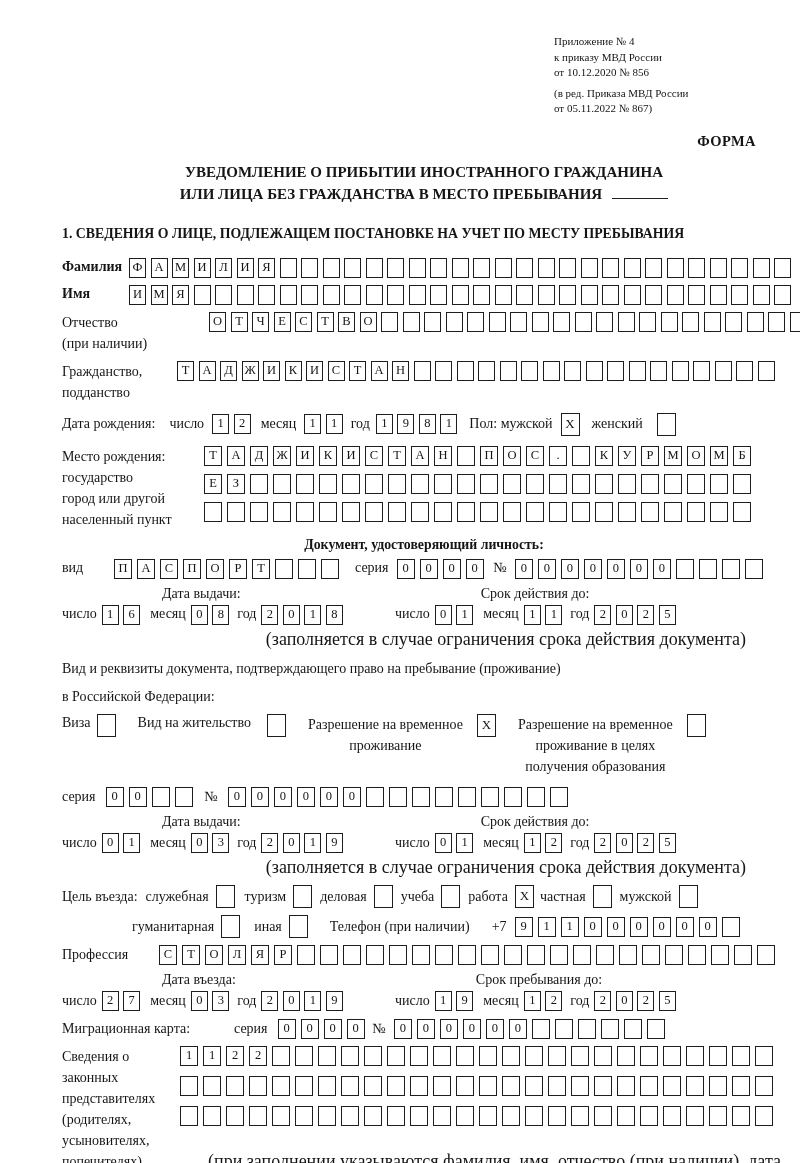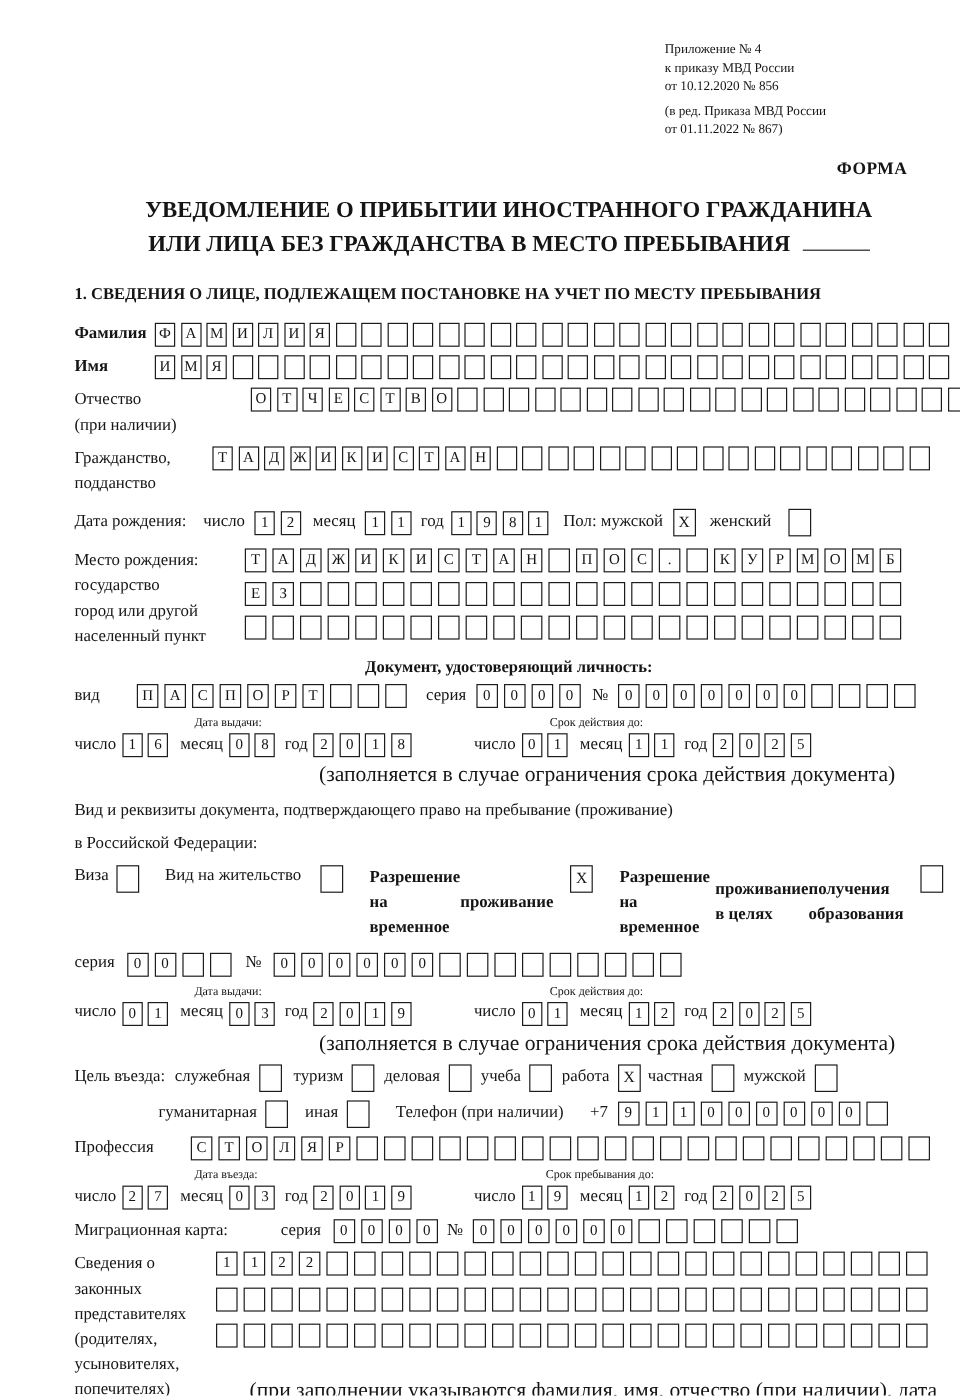--- a/index.html
+++ b/index.html
@@ -10,21 +10,21 @@
     color:#151515;
   }
   .page { padding:34px 14px 0 62px; }
 
   
   .hdr { margin-left:auto; width:232px; font-size:11px; line-height:1.42; }
   .hdr .sub { margin-top:5px; }
   .forma { text-align:right; font-weight:bold; font-size:14.5px; letter-spacing:.4px; margin:16px 30px 0 0; }
 
   
-  .title { text-align:center; font-weight:bold; font-size:19px; line-height:1.45; margin-top:12px; }
+  .title { text-align:center; font-weight:bold; font-size:15px; line-height:1.45; margin-top:12px; }
   .blankline { display:inline-block; width:56px; border-bottom:1.8px solid #222; height:14px; margin-left:10px; }
   .sheading { font-weight:bold; font-size:13.8px; margin:20px 0 16px 0; }
 
   
   .row { display:flex; align-items:flex-start; margin-bottom:7px; }
   .row.vc { align-items:center; }
   .lbl { font-size:14px; line-height:1.32; flex-shrink:0; }
   .lblcol div { font-size:14px; line-height:1.5; }
 
   .w67{width:67px;font-weight:bold;} .w147{width:147px;} .w115{width:115px;} .w142{width:142px;}
@@ -40,53 +40,53 @@
     border:1.6px solid #1d1d1d;
     font-size:12.5px; line-height:17px; text-align:center;
     background:#fff;
   }
   .cells.wide { gap:5px; }
   .cells.wide .cell { width:18px; }
   .cells.chk .cell { width:19px; height:23px; line-height:20px; font-size:13px; }
   .stack { display:flex; flex-direction:column; gap:8px; }
 
   
-  .dateheads { display:flex; font-size:10px; margin:4px 0 3px 0; }
+  .dateheads { display:flex; font-size:14px; margin:4px 0 3px 0; }
   .dh1 { margin-left:100px; }
   .dh2 { margin-left:240px; }
   .daterow { display:flex; align-items:center; margin-bottom:3px; }
   .dategroup { display:flex; align-items:center; }
   .dategroup .cells { margin-left:5px; }
   .mlBig { margin-left:52px; }
   .note { font-size:18px; line-height:1.3; margin-bottom:6px; }
   .note.right { text-align:right; padding-right:40px; }
 
   
-  .plabel { display:flex; flex-direction:row; align-items:center; font-size:14px; line-height:1.5;font-weight:bold; }
+  .plabel { display:flex; flex-direction:column; align-items:center; font-size:14px; line-height:1.5; }
   .permits { margin-top:4px; margin-bottom:10px; }
   .permits .cells { margin-top:0; }
 
   .intro { font-size:14px; line-height:1.75; margin-top:4px; }
 
   .purpose-item { display:flex; align-items:center; }
   .purpose-item .cells { margin-left:7px; }
 
   .repnote { margin-top:14px; margin-left:28px; }
 </style>
 </head>
 <body>
 
 <div class="page">
 
   <div class="hdr">
     <div>Приложение № 4</div>
     <div>к приказу МВД России</div>
     <div>от 10.12.2020 № 856</div>
     <div class="sub">(в ред. Приказа МВД России</div>
-    <div>от 01.11.2022 № 867)</div>
+    <div>от 05.11.2022 № 867)</div>
   </div>
 
   <div class="forma">ФОРМА</div>
 
   <div class="title">
     <div>УВЕДОМЛЕНИЕ О ПРИБЫТИИ ИНОСТРАННОГО ГРАЖДАНИНА</div>
     <div><span>ИЛИ ЛИЦА БЕЗ ГРАЖДАНСТВА В МЕСТО ПРЕБЫВАНИЯ</span><span class="blankline"></span></div>
   </div>
 
   <div class="sheading">1. СВЕДЕНИЯ О ЛИЦЕ, ПОДЛЕЖАЩЕМ ПОСТАНОВКЕ НА УЧЕТ ПО МЕСТУ ПРЕБЫВАНИЯ</div>

